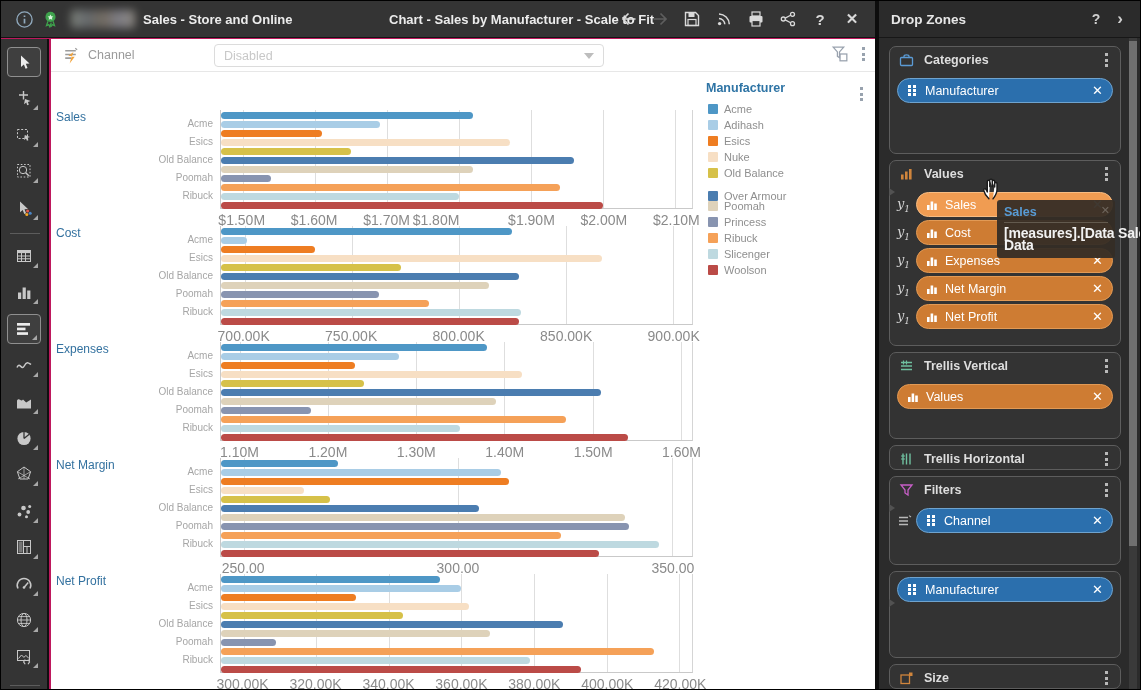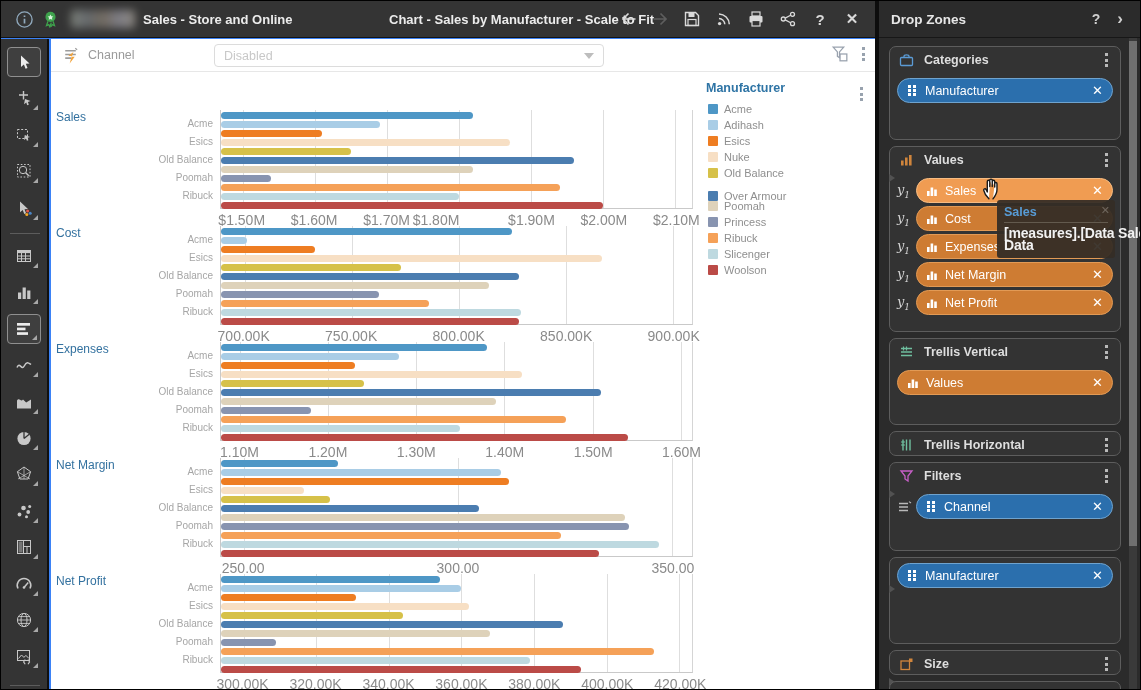--- a/index.html
+++ b/index.html
@@ -1,17 +1,17 @@
 <!DOCTYPE html>
 <html><head>
 <meta charset="utf-8">
 <style>
   html,body{margin:0;padding:0;background:#666;font-family:"Liberation Sans",sans-serif;}
   *{box-sizing:border-box;}
-  .window{position:relative;width:1141px;height:690px;background:#3b82f6;border:1px solid #000;overflow:hidden;}
+  .window{position:relative;width:1141px;height:690px;background:#be185d;border:1px solid #000;overflow:hidden;}
 
   
   .titlebar{position:absolute;left:0;top:0;width:874px;height:37px;background:#343434;border-bottom:1px solid #141414;display:flex;align-items:center;}
   .tb-left{display:flex;align-items:center;gap:8px;padding-left:14px;}
   .blurblock{width:64px;height:18px;border-radius:3px;margin-left:4px;
     background:linear-gradient(90deg,#8a8f86,#6d7276,#7d7468,#8a8a94,#9a948a);filter:blur(4px);opacity:.85;}
   .tb-title{color:#ececec;font-size:13px;font-weight:bold;white-space:nowrap;}
   .tb-view{color:#ececec;font-size:13px;font-weight:bold;white-space:nowrap;position:absolute;left:388px;}
   .tb-actions{position:absolute;right:10px;display:flex;align-items:center;gap:6px;}
   .tb-btn{width:26px;height:26px;display:flex;align-items:center;justify-content:center;cursor:default;}
@@ -522,21 +522,21 @@
 
   <div class="vdivider"></div>
 
   <div class="rightpanel">
     <div class="rp-header">
       <span class="rp-title">Drop Zones</span>
       <span class="rp-hbtn">?</span>
       <span class="rp-hbtn" style="font-size:17px;margin-right:8px;">›</span>
     </div>
     <div class="cards" id="cards">
-        <div class="card" style="height:94px">
+        <div class="card" style="height:108px">
           <div class="card-header">
             <span style="display:flex">
               <svg width="17" height="16" viewBox="0 0 16 16">
                 <rect x="2" y="5.5" width="12" height="8" rx="1" stroke="#5B9BD5" stroke-width="1.3" fill="none"></rect>
                 <path d="M5.5 5.5V4.3c0-1.8 5-1.8 5 0v1.2" stroke="#5B9BD5" stroke-width="1.3" fill="none"></path>
               </svg>
             </span>
             <span class="card-title">Categories</span>
             <span class="kebab dark">
               <i></i>

